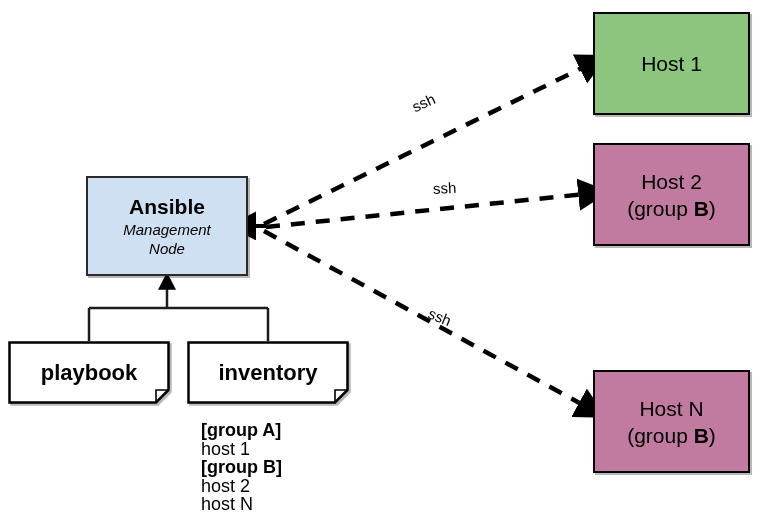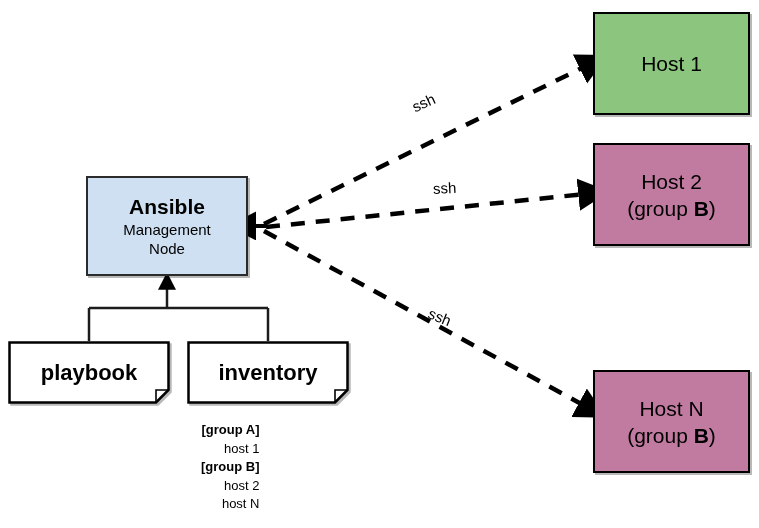--- a/index.html
+++ b/index.html
@@ -41,20 +41,21 @@
   }
   #ansible-box .title {
     font-size: 21px;
     font-weight: bold;
     line-height: 24px;
     margin-bottom: 1px;
   }
   #ansible-box .sub {
     font-size: 15px;
     line-height: 19px;
+    font-style: italic;
   }
   
   .host-box {
     width: 157px;
     height: 103px;
     left: 593px;
   }
   .host-box .line1,
   .host-box .line2 {
     font-size: 21px;
@@ -91,25 +92,24 @@
     pointer-events: none;
   }
   #doc-playbook  { left: 8px;   top: 341px; }
   #doc-inventory { left: 187px; top: 341px; }
 
   
   #inventory-listing {
     position: absolute;
     left: 201px;
     top: 421px;
-    font-size: 13px;
+    font-size: 18px;
     line-height: 18.5px;
     color: #000000;
     white-space: nowrap;
-    text-align: right;
   }
   #inventory-listing .grp { font-weight: bold; }
   #inventory-listing .hst { font-weight: normal; }
 
   
   .ssh-label {
     position: absolute;
     font-size: 15px;
     color: #000000;
     white-space: nowrap;

